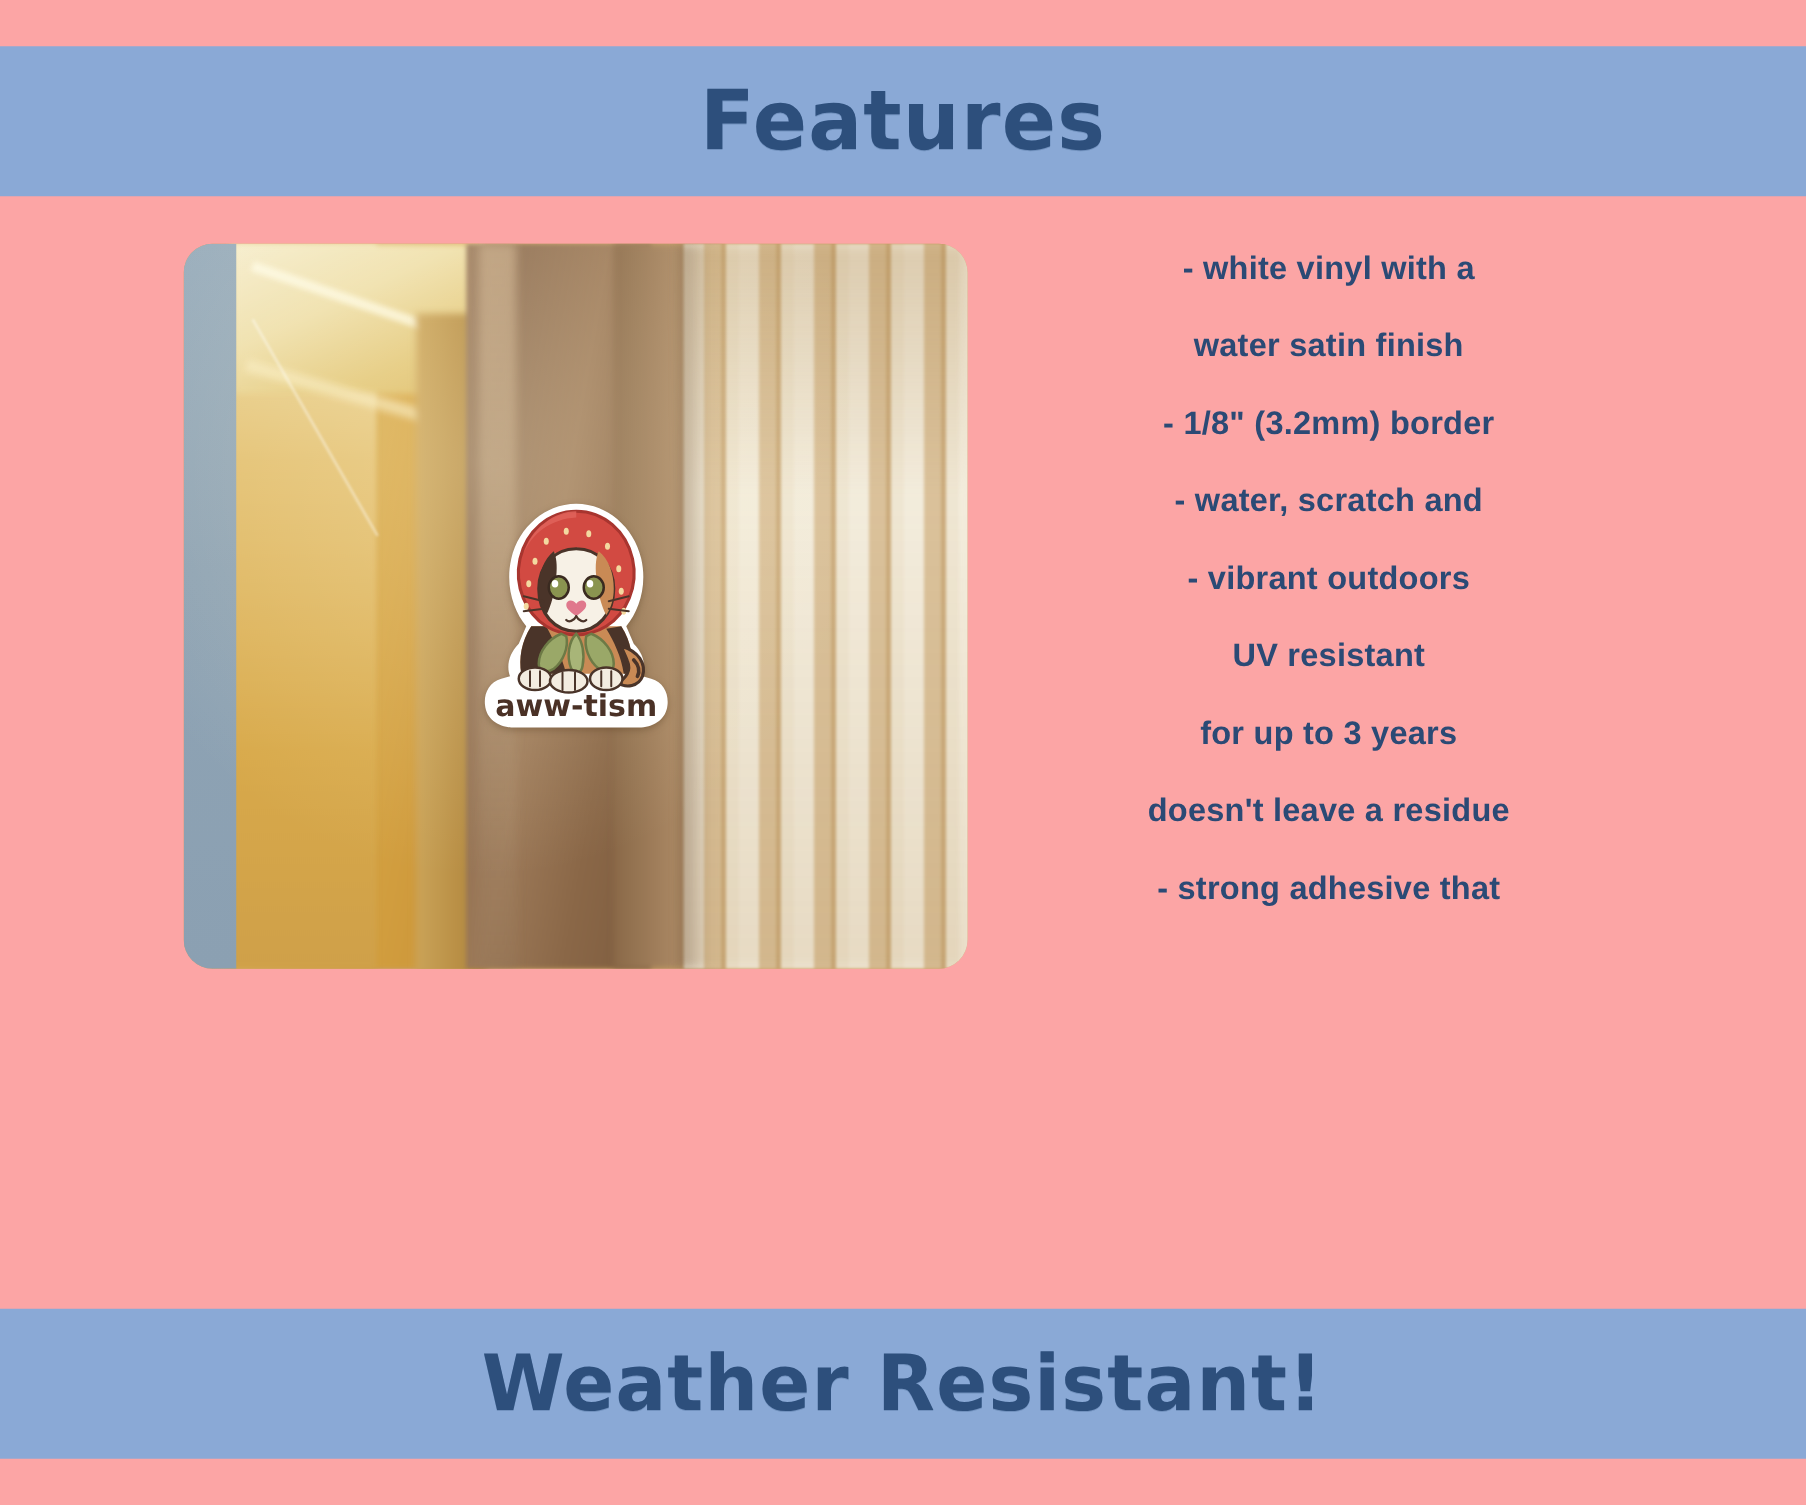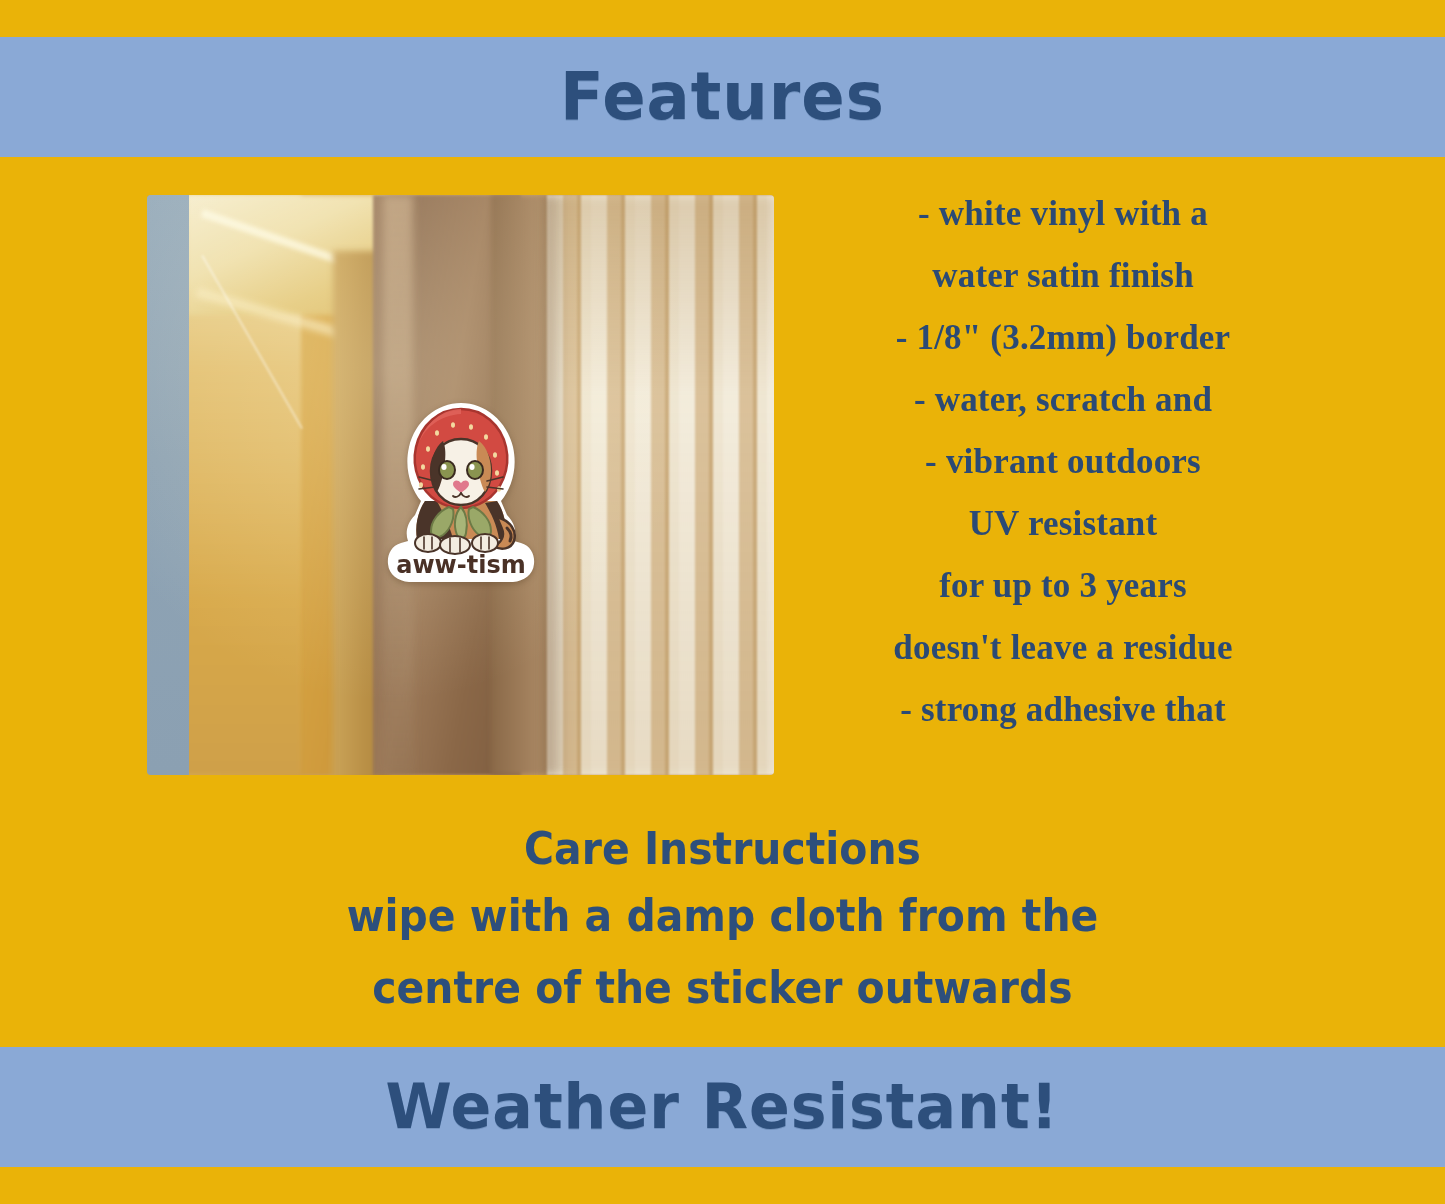--- a/index.html
+++ b/index.html
@@ -2,21 +2,21 @@
 <html><head>
 <meta charset="utf-8">
 <style>
   html,body{margin:0;padding:0;}
   body{
     width:1445px;height:1204px;
     background:#e3e9f5;
     font-family:"DejaVu Sans", sans-serif;
     overflow:hidden;position:relative;
   }
-  .page{position:relative;width:1445px;height:1204px;background:#eab308;}
+  .page{position:relative;width:1445px;height:1204px;background:#fca5a5;}
 
   
   .banner{
     position:absolute;left:0;width:1445px;height:120px;
     background:#8aa9d6;
     display:flex;align-items:center;justify-content:center;
   }
   .banner.top{top:37px;}
   .banner.bottom{top:1047px;}
   .banner-title{
@@ -29,21 +29,21 @@
     transform:scaleX(0.97);
     text-shadow:0 1px 0 rgba(45,79,124,.25);
     white-space:nowrap;
   }
   .banner.bottom .banner-title{font-size:62px;}
 
   
   .photo-wrap{
     position:absolute;left:147px;top:195px;
     width:627px;height:580px;
-    border-radius:4px;overflow:hidden;
+    border-radius:23px;overflow:hidden;
     background:#c9a063;
   }
   .photo{position:absolute;inset:0;}
 
   
   .ph-blue{
     position:absolute;left:0;top:0;width:42px;height:100%;
     background:linear-gradient(180deg,#9aaebd 0%,#8ea3b4 45%,#8ba0b2 100%);
   }
   
@@ -134,23 +134,23 @@
   .sticker svg{display:block;width:160px;height:195px;
     filter:drop-shadow(0 2px 3px rgba(80,55,30,.35));}
 
   
   .features{
     position:absolute;left:818px;top:183px;width:490px;
     text-align:center;
   }
   .feat-line{
     color:#2b4a75;
-    font-family:Liberation Serif, serif;
+    font-family:Liberation Sans, sans-serif;
     font-weight:bold;
-    font-size:35px;
+    font-size:26px;
     line-height:62px;
     white-space:nowrap;
     letter-spacing:.2px;
   }
 
   
   .care{
     position:absolute;left:0;top:818px;width:1445px;text-align:center;
   }
   .care-title{
@@ -295,23 +295,18 @@
     <div class="feat-line">water satin finish</div>
     <div class="feat-line">- 1/8" (3.2mm) border</div>
     <div class="feat-line">- water, scratch and</div>
     <div class="feat-line">- vibrant outdoors</div>
     <div class="feat-line">UV resistant</div>
     <div class="feat-line">for up to 3 years</div>
     <div class="feat-line">doesn't leave a residue</div>
     <div class="feat-line">- strong adhesive that</div>
   </div>
 
-  <div class="care">
-    <div class="care-title">Care Instructions</div>
-    <div class="care-line">wipe with a damp cloth from the</div>
-    <div class="care-line">centre of the sticker outwards</div>
-  </div>
 
   <div class="banner bottom">
     <div class="banner-title">Weather Resistant!</div>
   </div>
 
 </div>
 
 </body></html>

